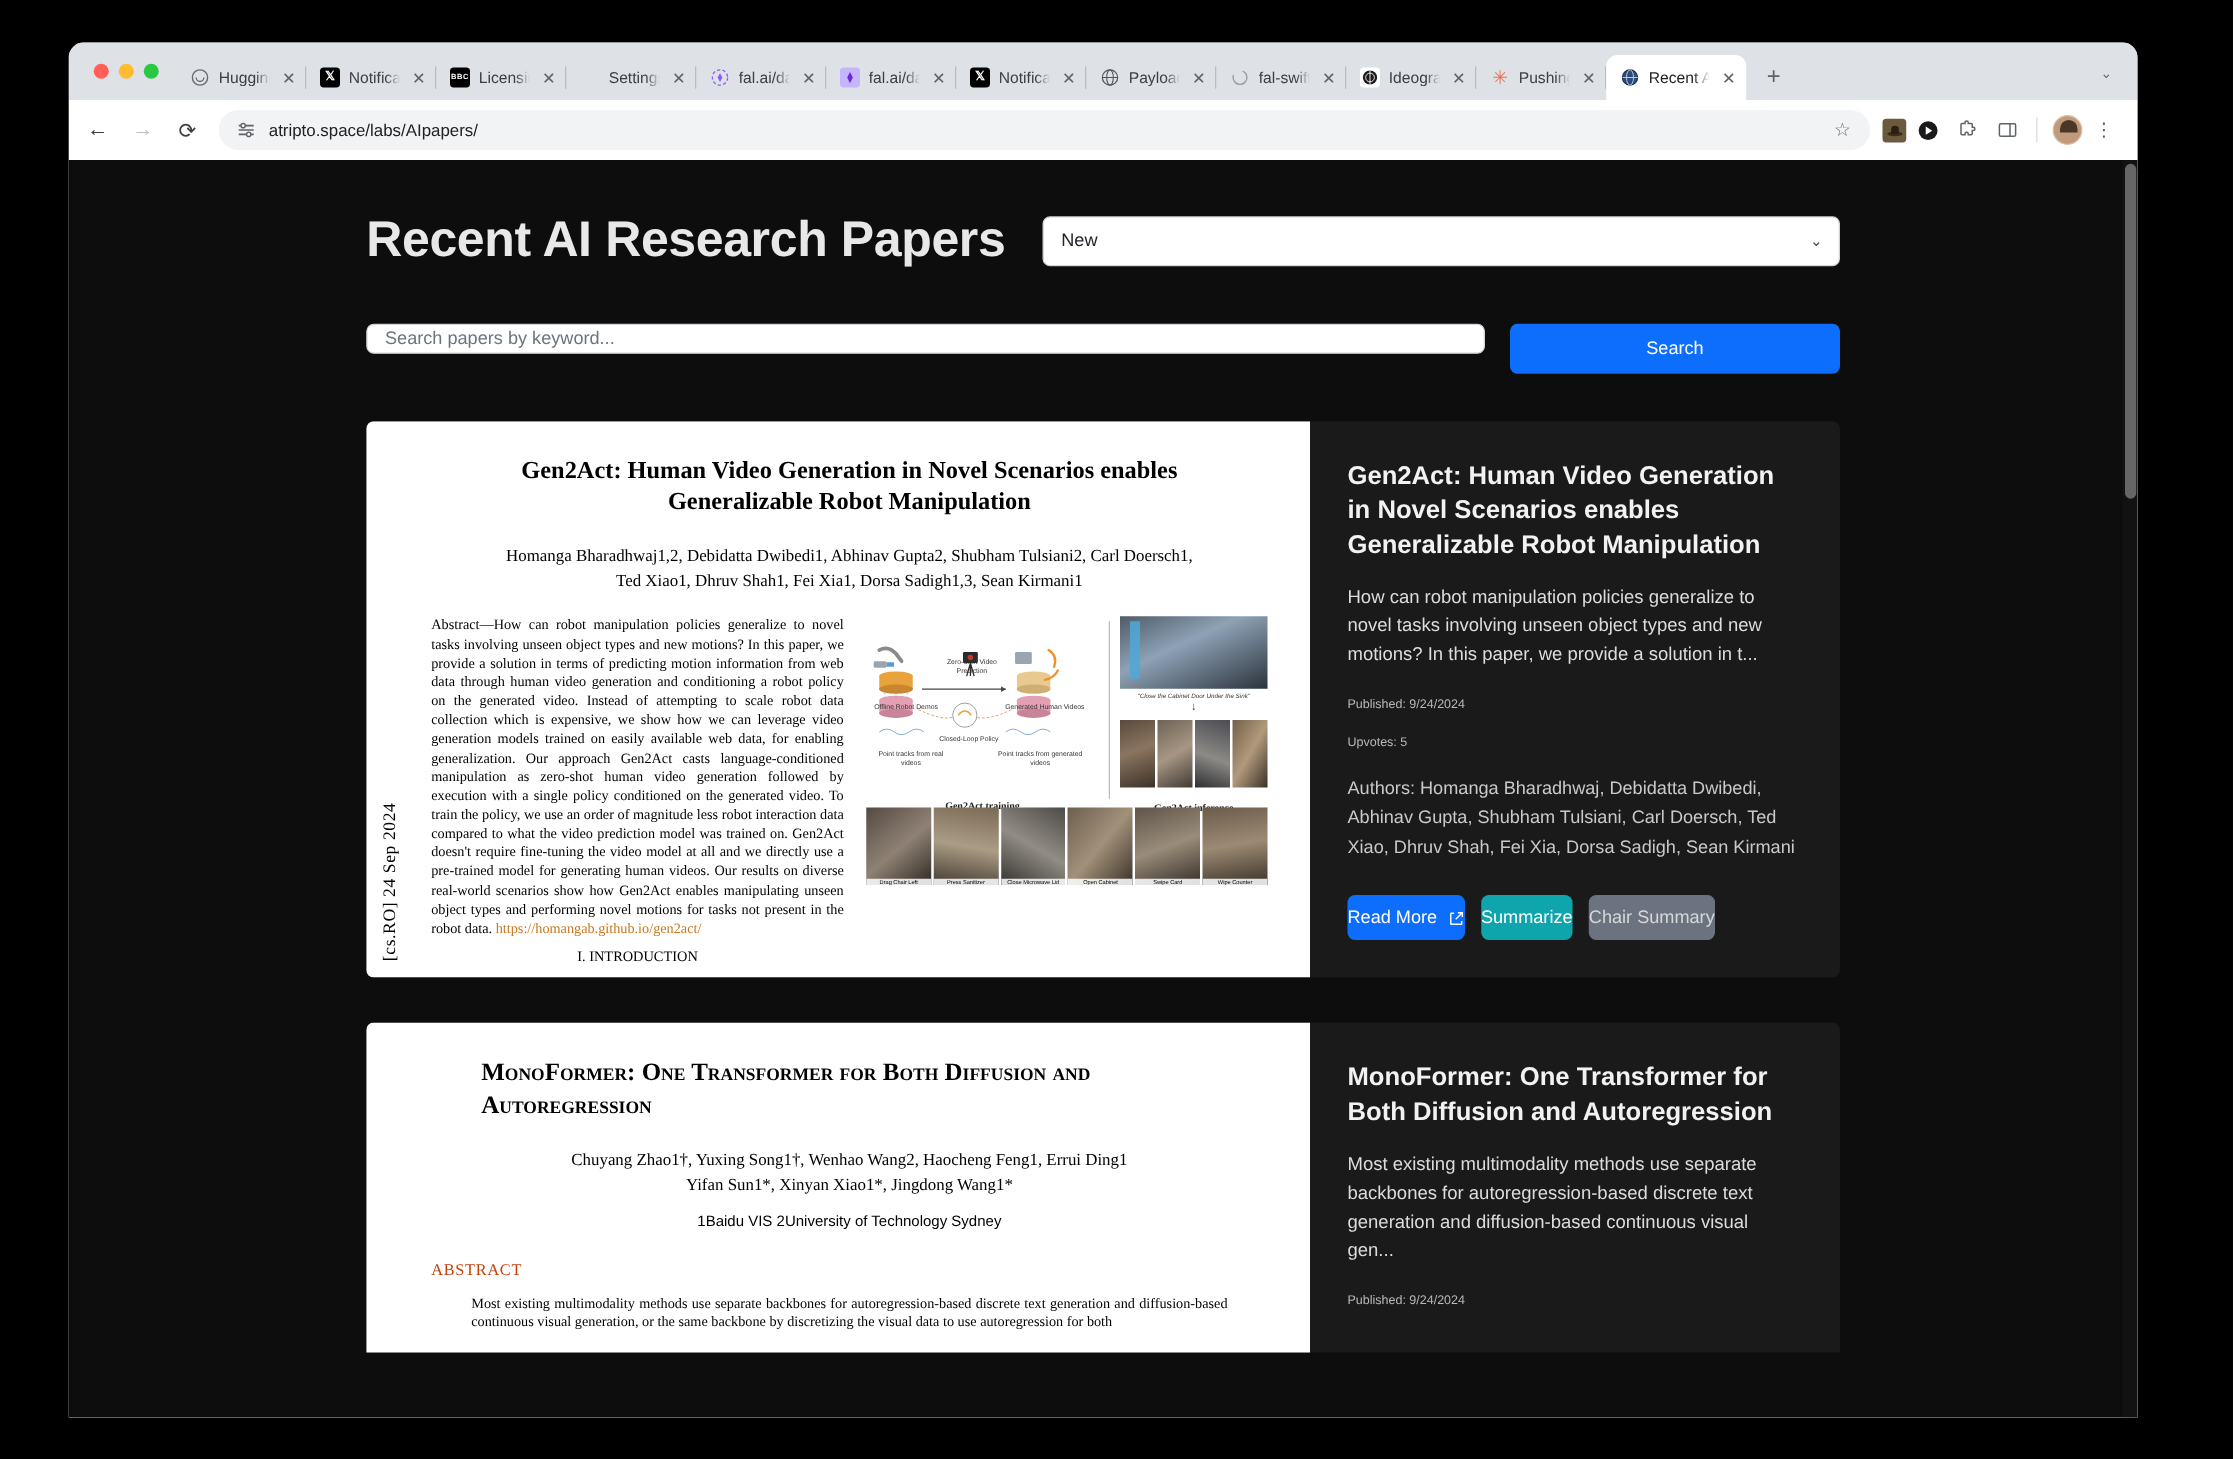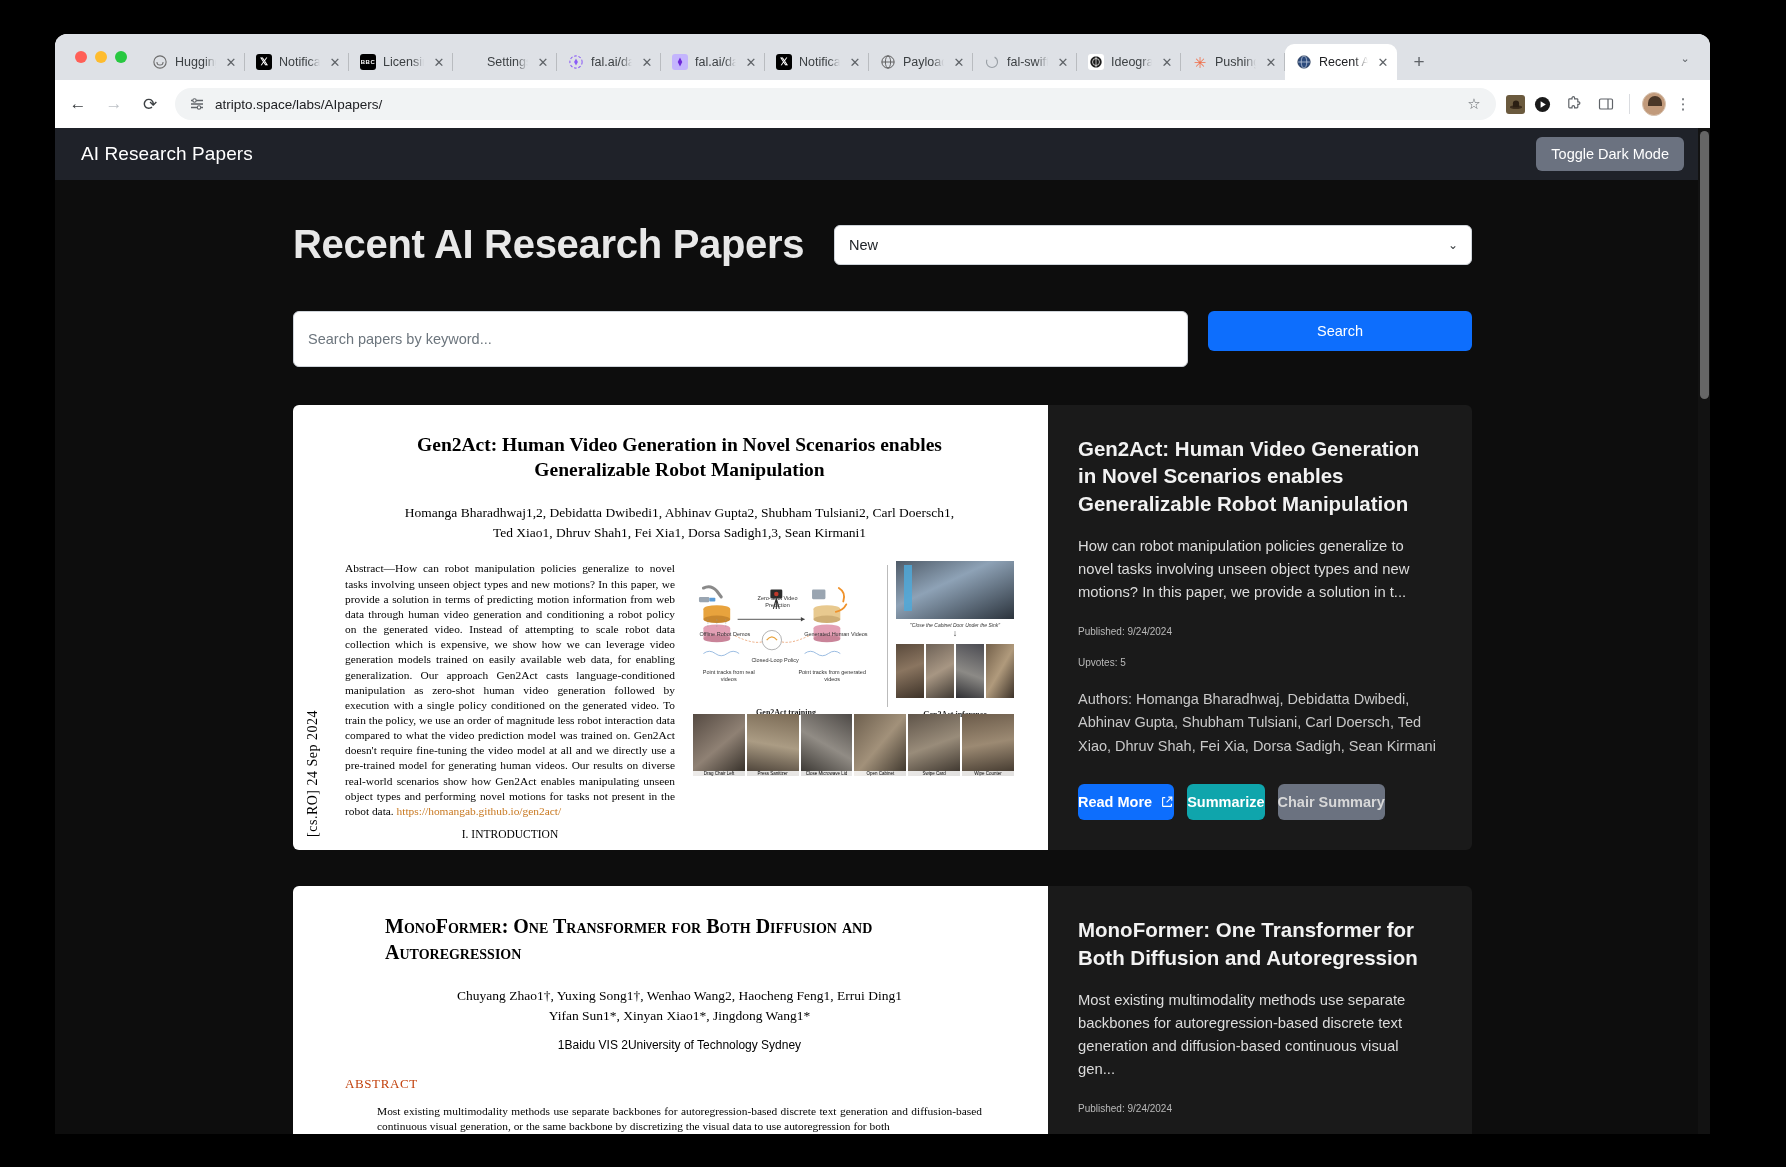--- a/index.html
+++ b/index.html
@@ -243,21 +243,21 @@
     font-size: 12px;
   }
 
   #search-row {
     display: flex;
     gap: 20px;
     margin-bottom: 38px;
   }
   #search-input {
     flex: 1;
-    height: 56px;
+    height: 24px;
     background: #ffffff;
     border: 1px solid #cfd4da;
     border-radius: 6px;
     padding: 0 14px;
     font-size: 14.5px;
     font-family: inherit;
     color: #212529;
   }
   #search-input::placeholder { color: #6c757d; }
   #search-button {
@@ -451,23 +451,22 @@
   }
   .paper-actions { display: flex; gap: 13px; }
   .btn {
     border: none;
     border-radius: 6px;
     font-size: 14.5px;
     font-family: inherit;
     padding: 10px 0;
     color: #ffffff;
     display: inline-flex;
-    align-items: center;
+    align-items: flex-end;
     gap: 8px;
-    font-weight: bold;
   }
   .btn-read { background: #0d6efd; }
   .btn-sum  { background: #0fa5ac; }
   .btn-copy { background: #6b7280; color: #d8d8d8; }
   .ext-link-icon { display: inline-block; width: 14px; height: 14px; }
 
   
   #page-scrollbar {
     position: absolute;
     right: 0; top: 0;
@@ -653,24 +652,20 @@
           <line x1="10" y1="3" x2="10" y2="13" stroke="#5f6368" stroke-width="1.2"></line>
         </svg>
     </div>
     <div id="toolbar-divider"></div>
     <div id="profile-avatar"></div>
     <div class="tool-icon">⋮</div>
   </div>
 
   <div id="page">
 
-    <div id="navbar">
-      <div id="navbar-title">AI Research Papers</div>
-      <button id="dark-mode-toggle">Toggle Dark Mode</button>
-    </div>
 
     <div id="content">
       <div id="container">
 
         <div id="header-row">
           <h1 id="page-title">Recent AI Research Papers</h1>
           <div id="sort-select-wrap">
             <select id="sort-select">
               <option>New</option>
               <option>Top</option>

